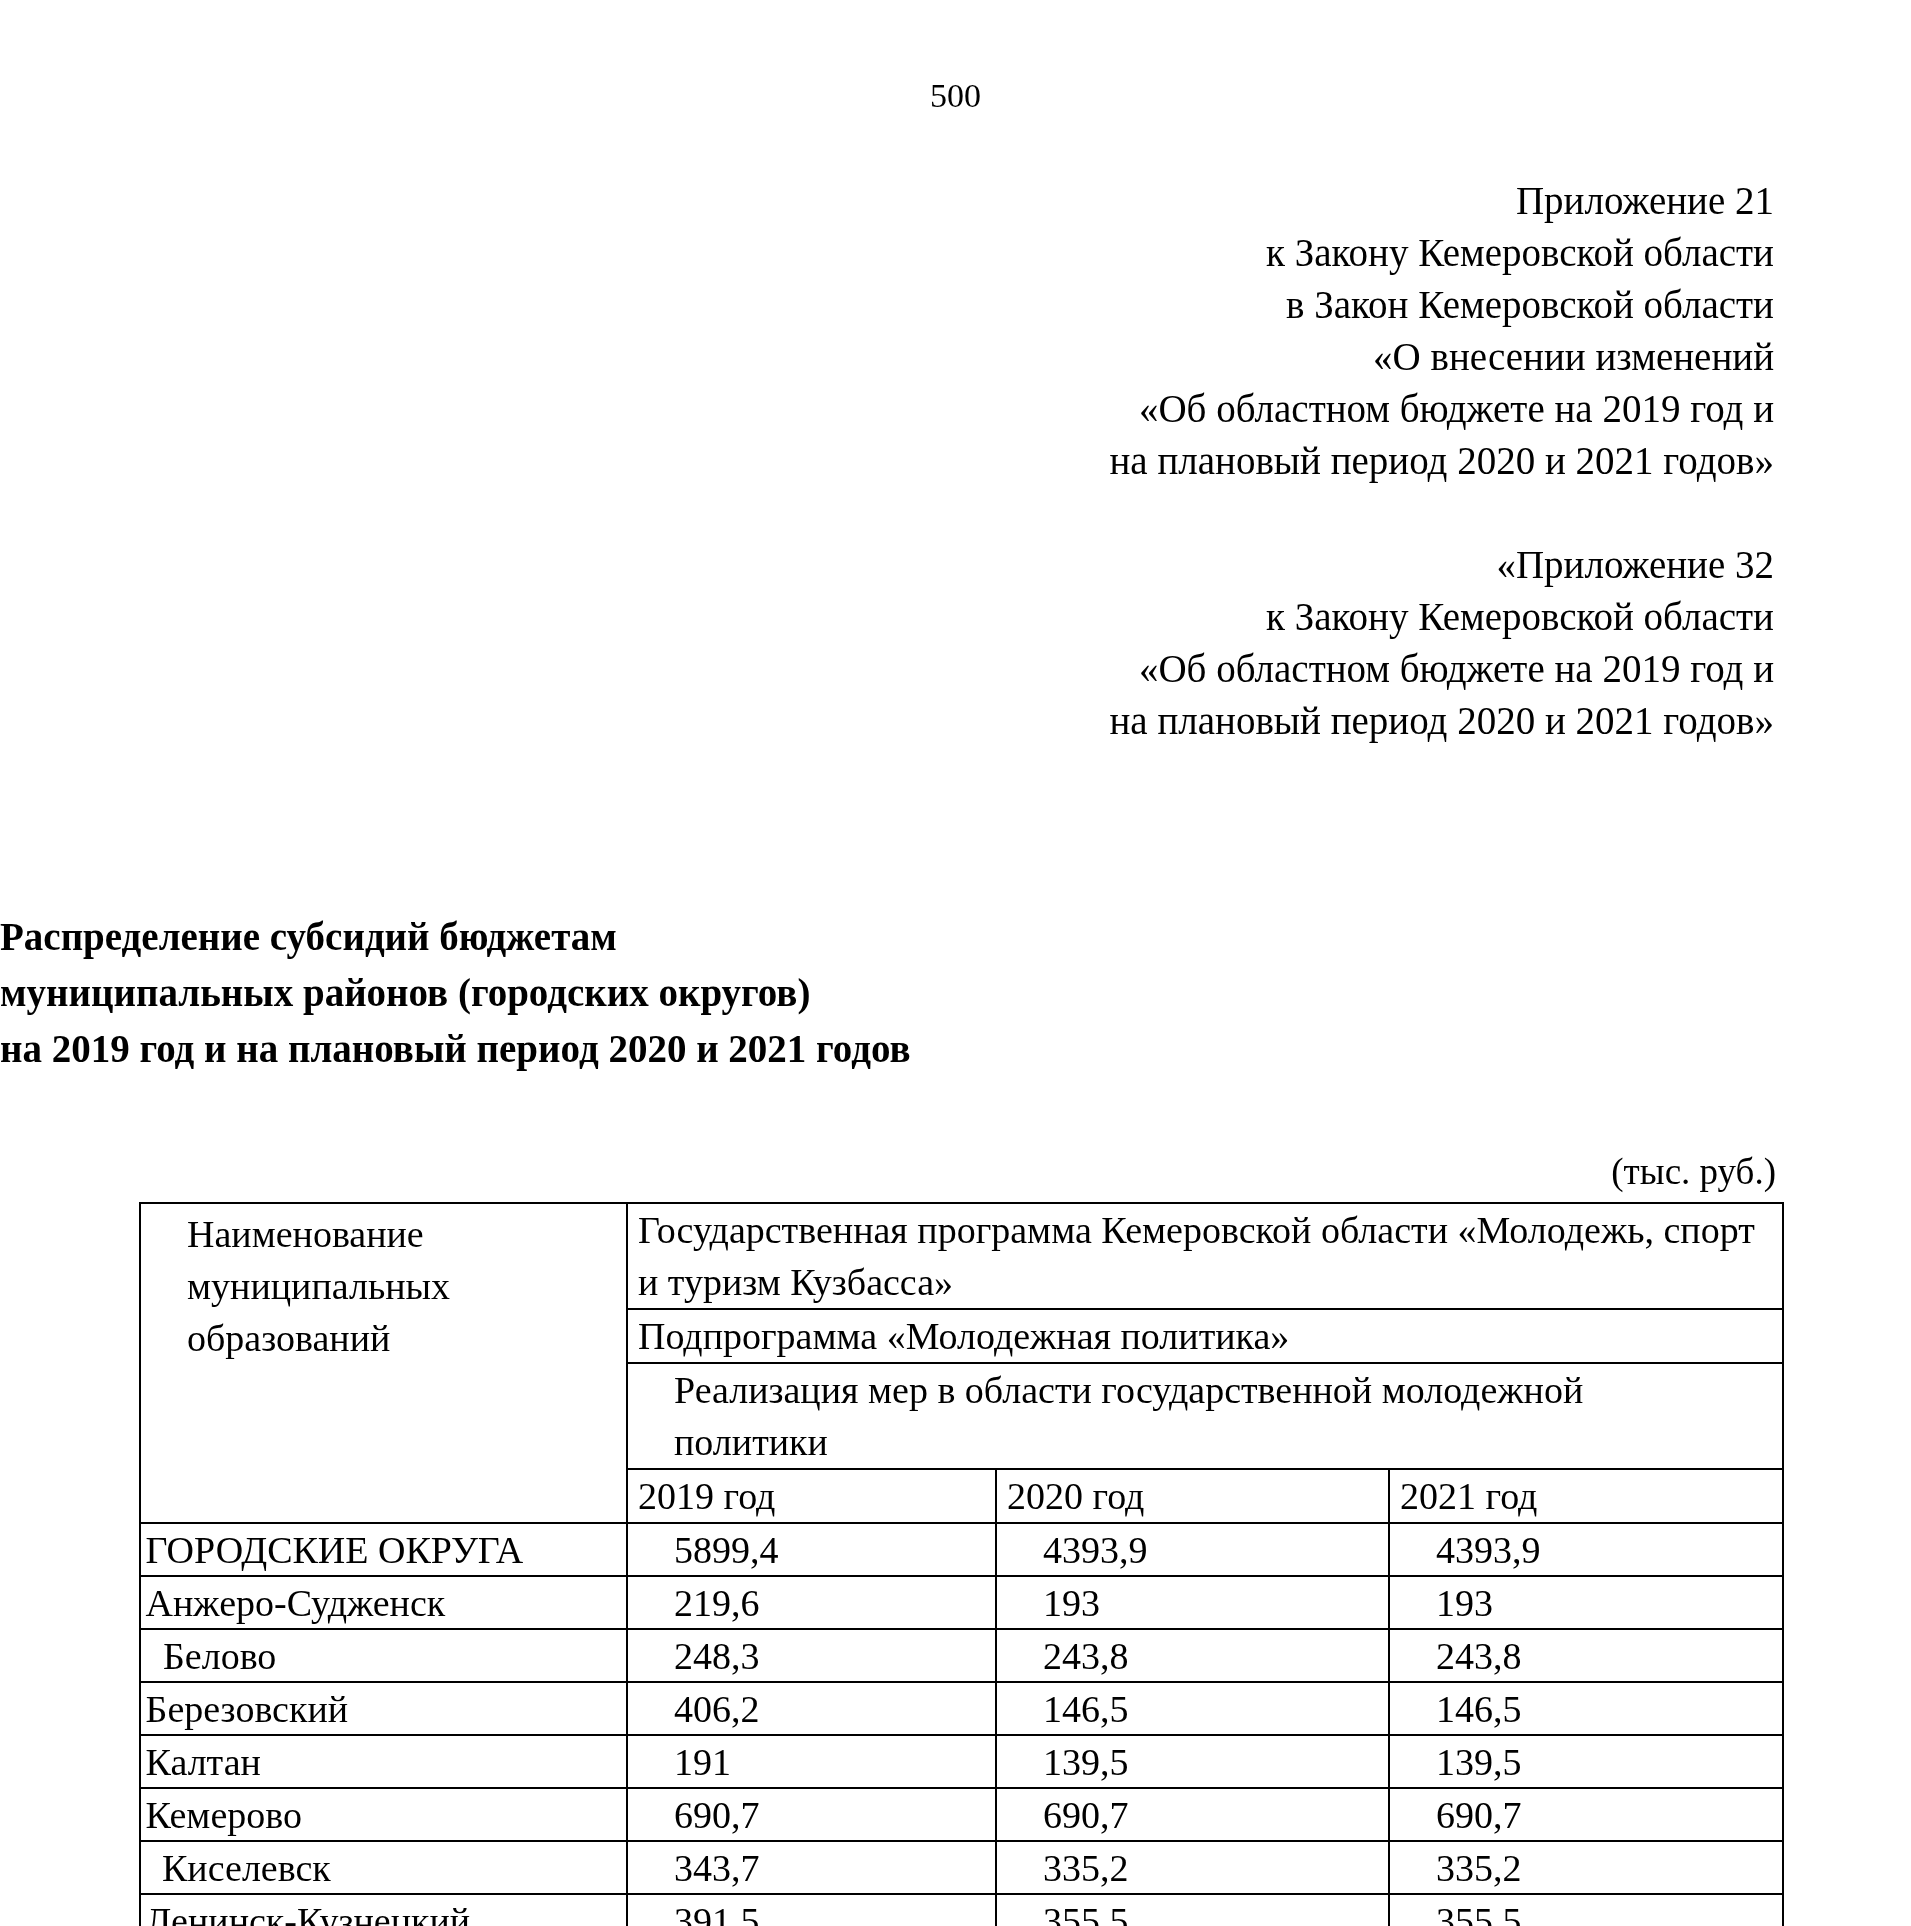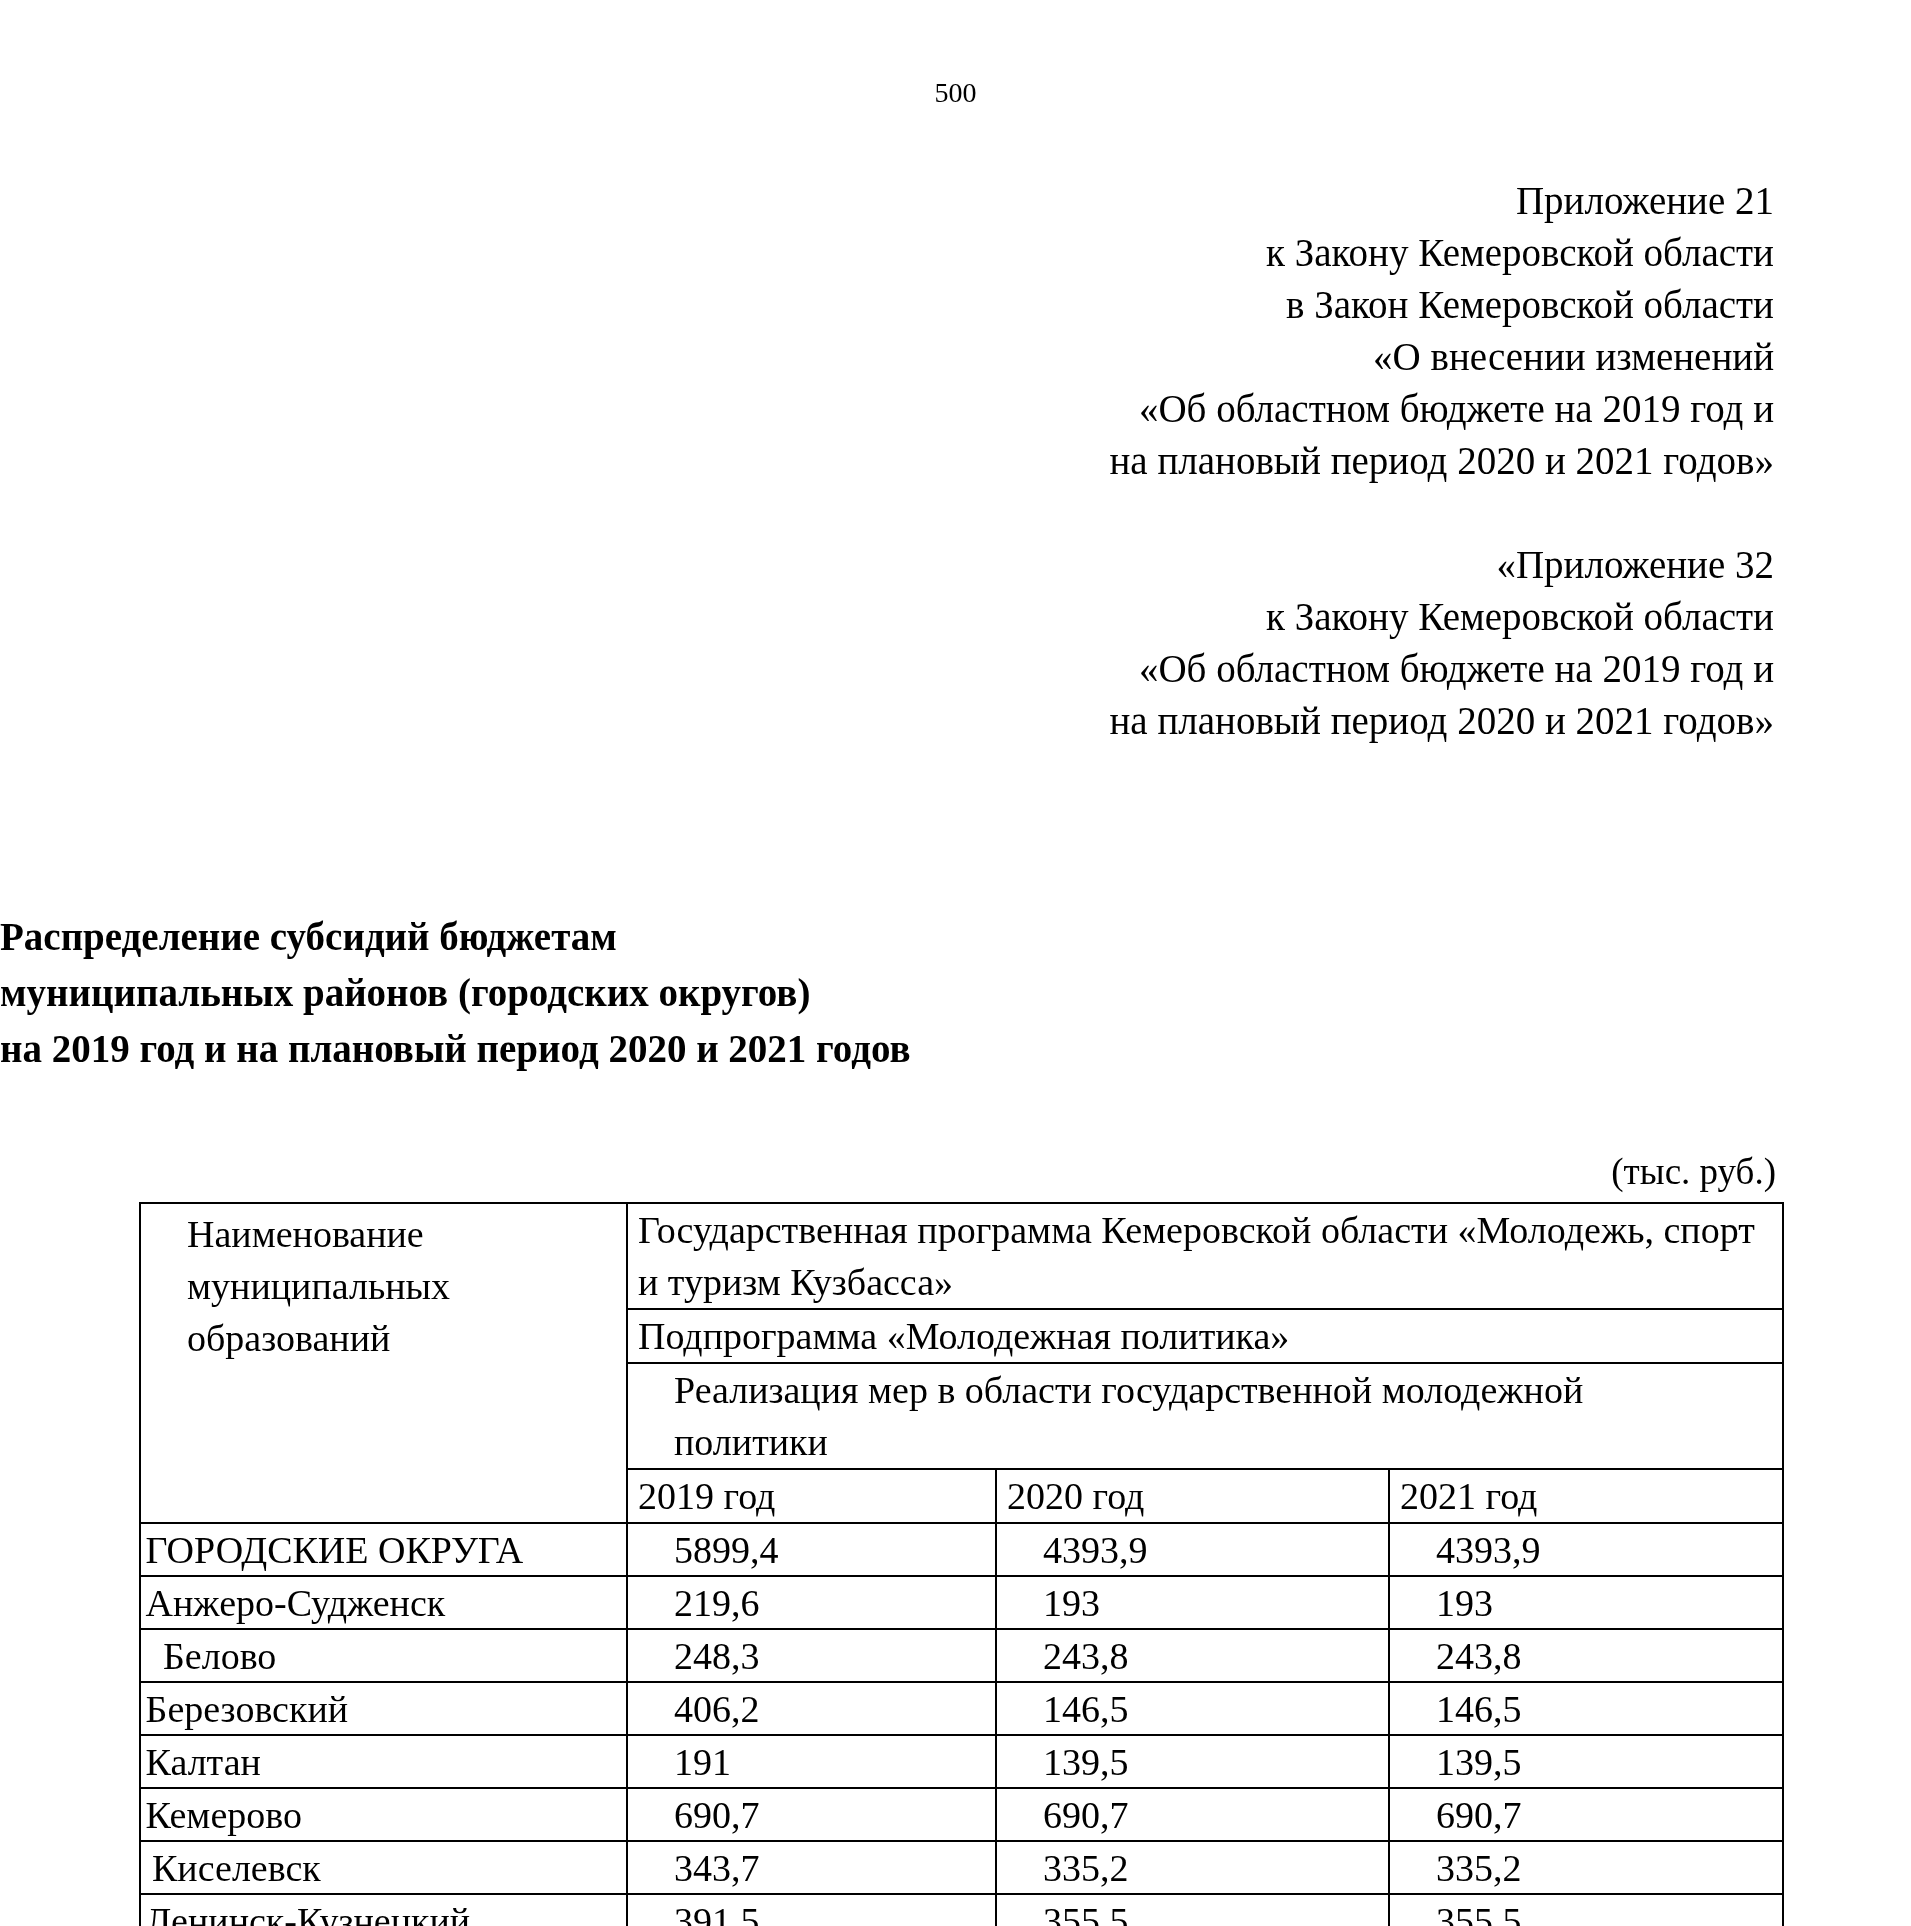--- a/index.html
+++ b/index.html
@@ -1,18 +1,18 @@
 <!DOCTYPE html>
 <html style="font-size:6.2px"><head>
 <meta charset="utf-8">
 <style>
   html, body { margin:0; padding:0; background:#ffffff; }
   body { width:1911px; height:2703px; position:relative; overflow:hidden;
          font-family:"Liberation Serif", "DejaVu Serif", serif; color:#000; }
-  .pagenum { position:absolute; top:77px; left:0; width:1911px; text-align:center; font-size:28px; }
+  .pagenum { position:absolute; top:77px; left:0; width:1911px; text-align:center; font-size:34px; }
   .rblock { position:absolute; right:137px; text-align:right; font-size:39px; line-height:52px; }
   .rblock div { white-space:nowrap; }
   #blk1 { top:175px; }
   #blk2 { top:539px; }
   .title { position:absolute; top:909px; left:0; width:1911px; 
            font-weight:bold; font-size:39px; line-height:56px; }
   .units { position:absolute; top:1150px; right:135px; font-size:37px; }
   table.t { position:absolute; top:1202px; left:139px; width:1643px;
             border-collapse:collapse; font-size:38px; table-layout:fixed; }
   table.t td { border:2.3px solid #000; padding:0 10px; vertical-align:middle; line-height:50px; }
@@ -108,21 +108,21 @@
         <td class="num">139,5</td>
         <td class="num">139,5</td>
       </tr>
       <tr class="data">
         <td style="padding-left: 4.6px; white-space: nowrap;">Кемерово</td>
         <td class="num">690,7</td>
         <td class="num">690,7</td>
         <td class="num">690,7</td>
       </tr>
       <tr class="data">
-        <td style="padding-left: 11px; white-space: nowrap;">Киселевск</td>
+        <td style="padding-left: 21px; white-space: nowrap;">Киселевск</td>
         <td class="num">343,7</td>
         <td class="num">335,2</td>
         <td class="num">335,2</td>
       </tr>
       <tr class="data">
         <td style="padding-left: 4.6px; white-space: nowrap;">Ленинск-Кузнецкий</td>
         <td class="num">391,5</td>
         <td class="num">355,5</td>
         <td class="num">355,5</td>
       </tr>

